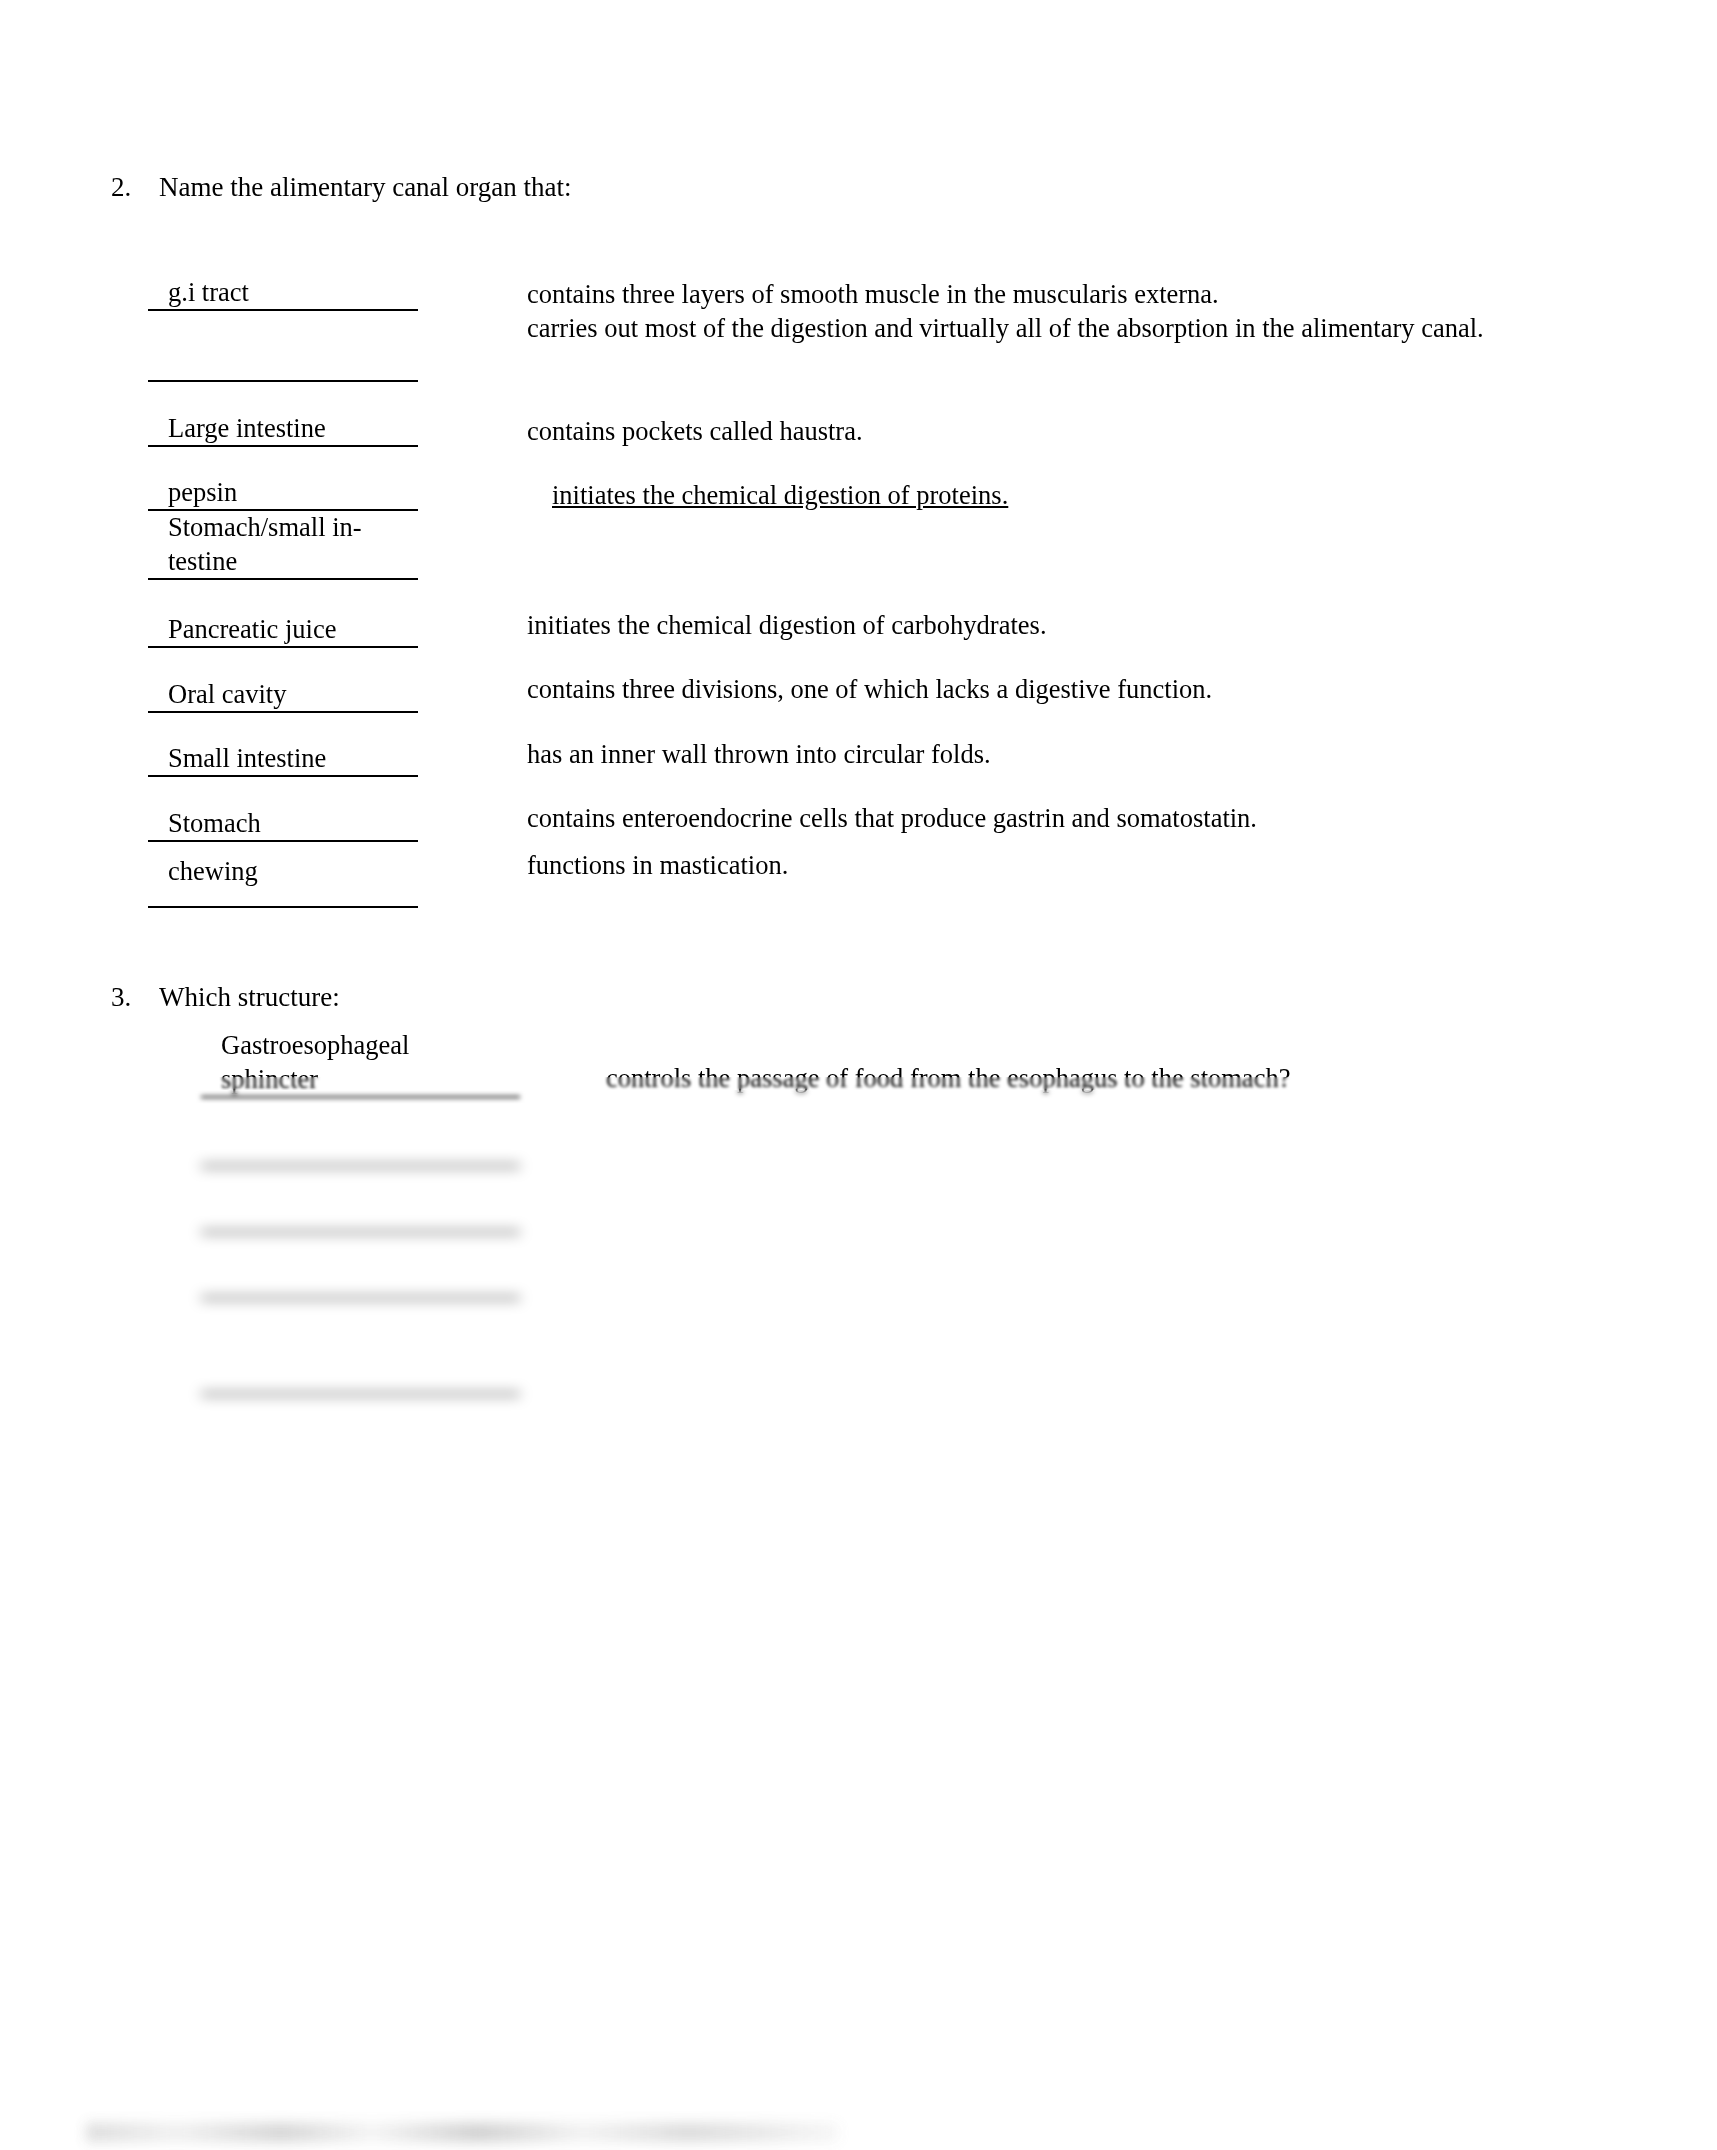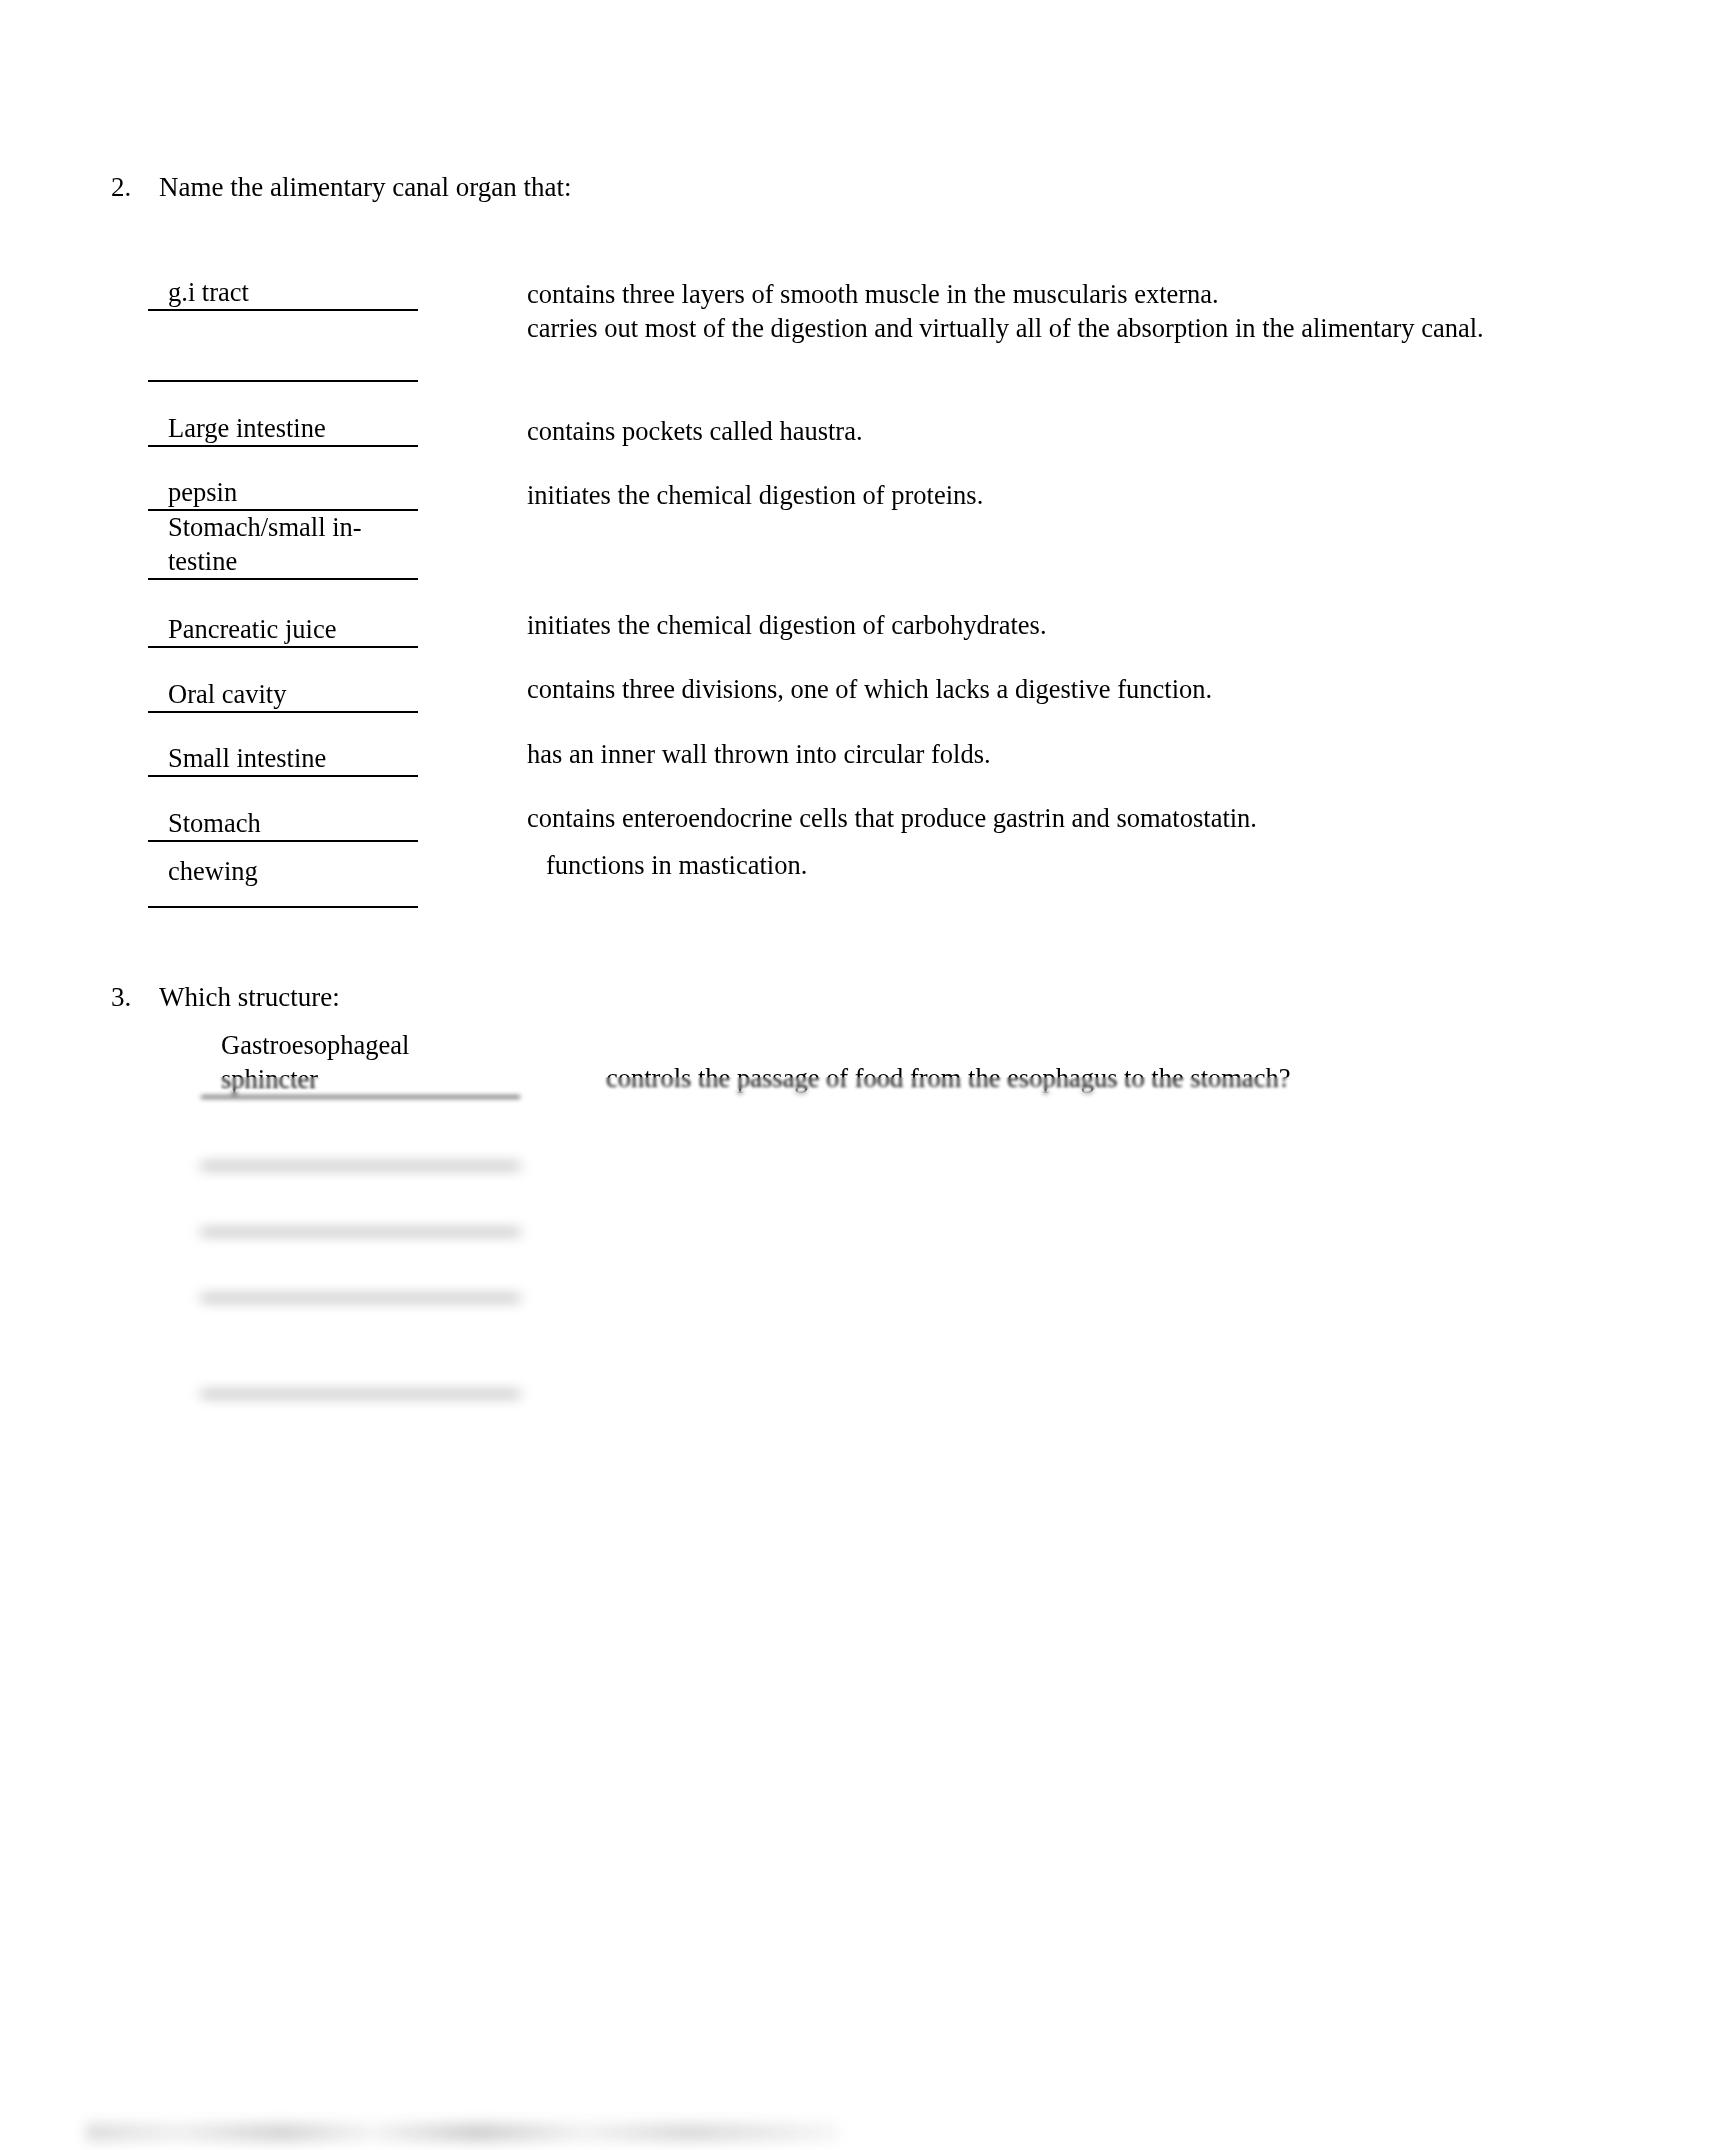--- a/index.html
+++ b/index.html
@@ -127,26 +127,26 @@
   <div class="blank" style="left:148px; top:806px; width:270px;">
     <span class="answer">Stomach</span>
   </div>
   <div class="blank" style="left:148px; top:854px; width:270px; padding-bottom:18px;">
     <span class="answer">chewing</span>
   </div>
 
   <div class="desc" style="left:527px; top:277px; width:1018px;">contains three layers of smooth muscle in the muscularis externa.</div>
   <div class="desc" style="left:527px; top:311px; width:1018px;">carries out most of the digestion and virtually all of the absorption in the alimentary canal.</div>
   <div class="desc" style="left:527px; top:414px; width:1018px;">contains pockets called haustra.</div>
-  <div class="desc" style="left:527px; top:478px; width:1018px;">initiates the chemical digestion of proteins.</div>
+  <div class="desc" style="left:552px; top:478px; width:1018px;text-decoration:underline;">initiates the chemical digestion of proteins.</div>
   <div class="desc" style="left:527px; top:608px; width:1018px;">initiates the chemical digestion of carbohydrates.</div>
   <div class="desc" style="left:527px; top:737px; width:1018px;">has an inner wall thrown into circular folds.</div>
   <div class="desc" style="left:527px; top:672px; width:1018px;">contains three divisions, one of which lacks a digestive function.</div>
   <div class="desc" style="left:527px; top:801px; width:1018px;">contains enteroendocrine cells that produce gastrin and somatostatin.</div>
-  <div class="desc" style="left:546px; top:848px; width:1018px;">functions in mastication.</div>
+  <div class="desc" style="left:527px; top:848px; width:1018px;">functions in mastication.</div>
 
   <div class="q-number" style="left:111px; top:984px;">3.</div>
   <div class="q-title" style="left:159px; top:984px;">Which structure:</div>
 
   <div class="blank" style="left:201px; top:1028px; width:319px;">
     <span class="answer">Gastroesophageal
 sphincter</span>
   </div>
   <div class="blank empty" style="left:201px; top:1131px; width:319px;">
     <span class="answer"></span>

